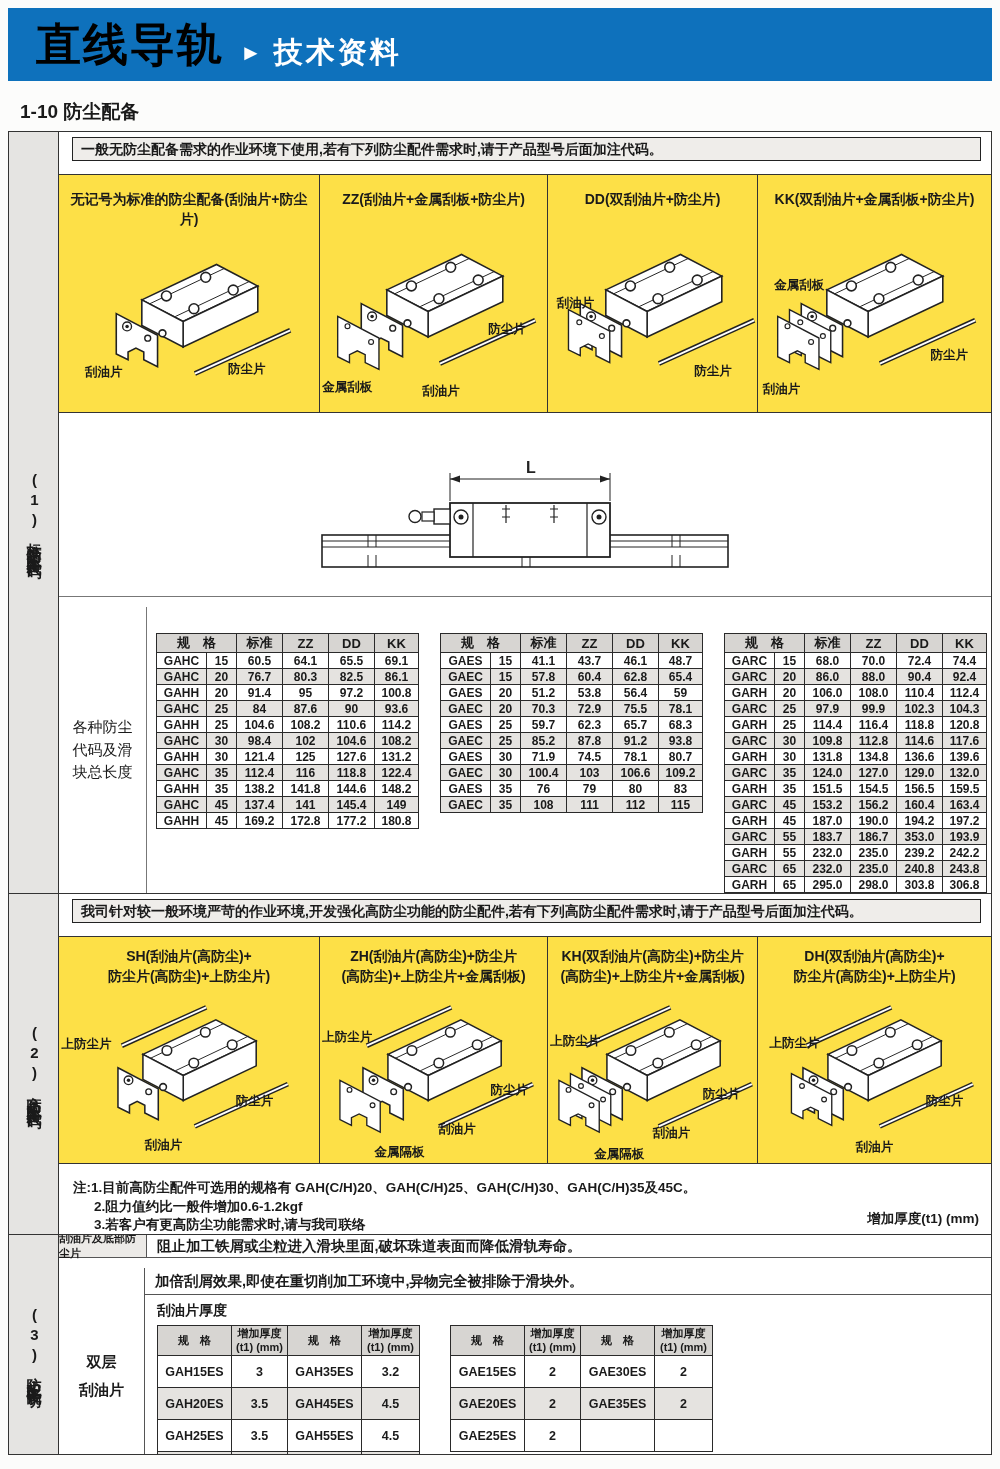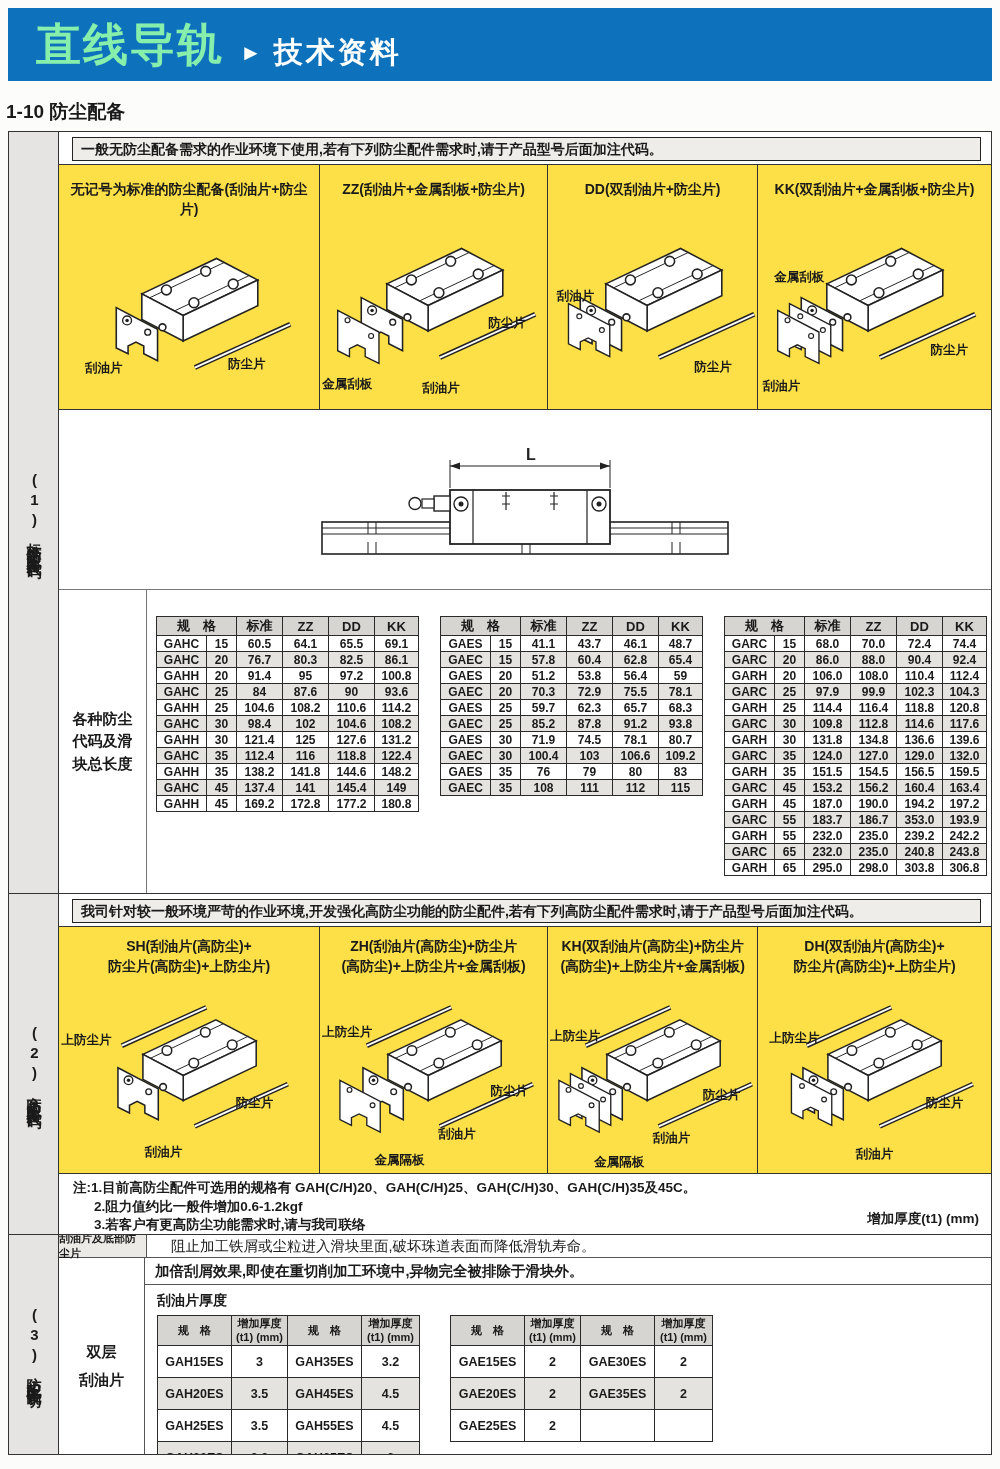--- a/index.html
+++ b/index.html
@@ -7,33 +7,33 @@
     margin: 0; width: 1000px; height: 1469px;
     background: #fcfcfb;
     font-family: "Liberation Sans", "DejaVu Sans", sans-serif;
     color: #1a1a1a;
   }
   .ml { white-space: pre-line; }
 
   
   .banner { margin: 8px 8px 0 8px; height: 73px; background: #0e71bc;
             display: flex; align-items: center; padding-left: 28px; }
-  .banner-title { font-size: 45px; font-weight: bold; color: #86efac; letter-spacing: 2px; }
+  .banner-title { font-size: 45px; font-weight: bold; color: #000000; letter-spacing: 2px; }
   .banner-arrow { color: #fff; font-size: 22px; margin: 16px 0 0 16px; }
   .banner-sub   { color: #fff; font-size: 29px; font-weight: bold; margin: 16px 0 0 12px; letter-spacing: 3px; }
 
-  .page-heading { margin: 18px 0 6px 6px; font-size: 19px; font-weight: bold; }
+  .page-heading { margin: 18px 0 6px 20px; font-size: 19px; font-weight: bold; }
 
   
   .frame { margin: 0 8px; border: 1.5px solid #333;
            display: grid; grid-template-columns: 50px 932px;
            grid-template-rows: 762px 341px 219px; background: #fff; }
   .sb { background: #e5e4e2; border-right: 1.5px solid #333;
         display: flex; align-items: center; justify-content: center; }
-  .sb, .ct { border-bottom: 1.5px solid #333; }
+  .sb, .ct { border-bottom: 1.5px solid #333; gap: 10px; }
   .sb.last, .ct.last { border-bottom: none; }
   .sb-txt { writing-mode: vertical-rl; text-orientation: upright;
             font-weight: bold; font-size: 15px; letter-spacing: 3px; }
   .ct { display: flex; flex-direction: column; overflow: hidden; }
 
   
   .note-bar { margin: 5px 10px 3px 13px; border: 1.5px solid #222;
               background: #efedea; font-weight: bold; font-size: 14px;
               padding: 2px 8px; line-height: 1.3; }
 
@@ -57,21 +57,21 @@
   
   .length-area { height: 180px; border-bottom: 1px solid #777;
                  position: relative; background: #fff; }
   .length-heading { margin: 10px 0 0 14px; font-weight: bold; font-size: 15px; }
   .rail-svg { position: absolute; left: 50%; top: 36px; transform: translateX(-50%); }
 
   
   .s1-tables { flex: 1; display: flex; background: #fff; }
   .tables-label-cell { width: 88px; border-right: 1px solid #777;
                        display: flex; align-items: center; justify-content: center;
-                       font-weight: bold; font-size: 15px; line-height: 1.5; }
+                       font-weight: normal; font-size: 15px; line-height: 1.5; }
   .tables-wrap { flex: 1; padding: 26px 0 0 9px; display: flex; align-items: flex-start; }
   table.dtable { border-collapse: collapse; font-weight: bold; table-layout: fixed; }
   .dtable th, .dtable td { border: 1px solid #2a2a2a; text-align: center;
                            padding: 0 2px; overflow: hidden; }
   .dtable th { background: #d7d5d2; font-size: 13px; height: 19px; }
   .dtable td { font-size: 12px; height: 16px; background: #fff; }
   .dtable tbody tr:nth-child(even) td { background: #e5e3e0; }
   .t-main { width: 262px; margin-right: 21px; }
   .t-main:last-child { margin-right: 0; }
 
@@ -79,22 +79,22 @@
   .hd-notes { flex: 1; position: relative; background: #fff;
               padding: 5px 0 0 14px; font-weight: bold; font-size: 13.5px; line-height: 1.35; }
   .hd-notes .indent { padding-left: 21px; }
   .thick-note { position: absolute; right: 12px; bottom: 6px; font-weight: bold; font-size: 13.5px; }
 
   
   .s3-row1 { height: 23px; display: flex; border-bottom: 1px solid #555; }
   .s3-row1-label { width: 88px; border-right: 1px solid #555; background: #eceae7;
                    font-size: 11px; font-weight: bold; display: flex;
                    align-items: center; justify-content: center; }
-  .s3-row1-text { flex: 1; font-weight: normal; font-size: 14.5px;
-                  display: flex; align-items: center; padding-left: 24px; }
+  .s3-row1-text { flex: 1; font-weight: bold; font-size: 14.5px;
+                  display: flex; align-items: center; padding-left: 10px; }
   .s3-row2 { flex: 1; display: flex; }
   .s3-row2-label { width: 86px; border-right: 1px solid #555;
                    display: flex; align-items: center; justify-content: center;
                    font-weight: bold; font-size: 15px; text-align: center; line-height: 1.9; }
   .s3-row2-right { flex: 1; display: flex; flex-direction: column; }
   .s3-row2-text { height: 27px; border-bottom: 1px solid #555; font-weight: bold;
                   font-size: 14.5px; display: flex; align-items: center; padding-left: 10px; }
   .s3-tablezone { flex: 1; padding: 7px 0 0 12px; }
   .thick-title { font-weight: bold; font-size: 14px; margin-bottom: 5px; }
   .thick-tables { display: flex; align-items: flex-start; }

